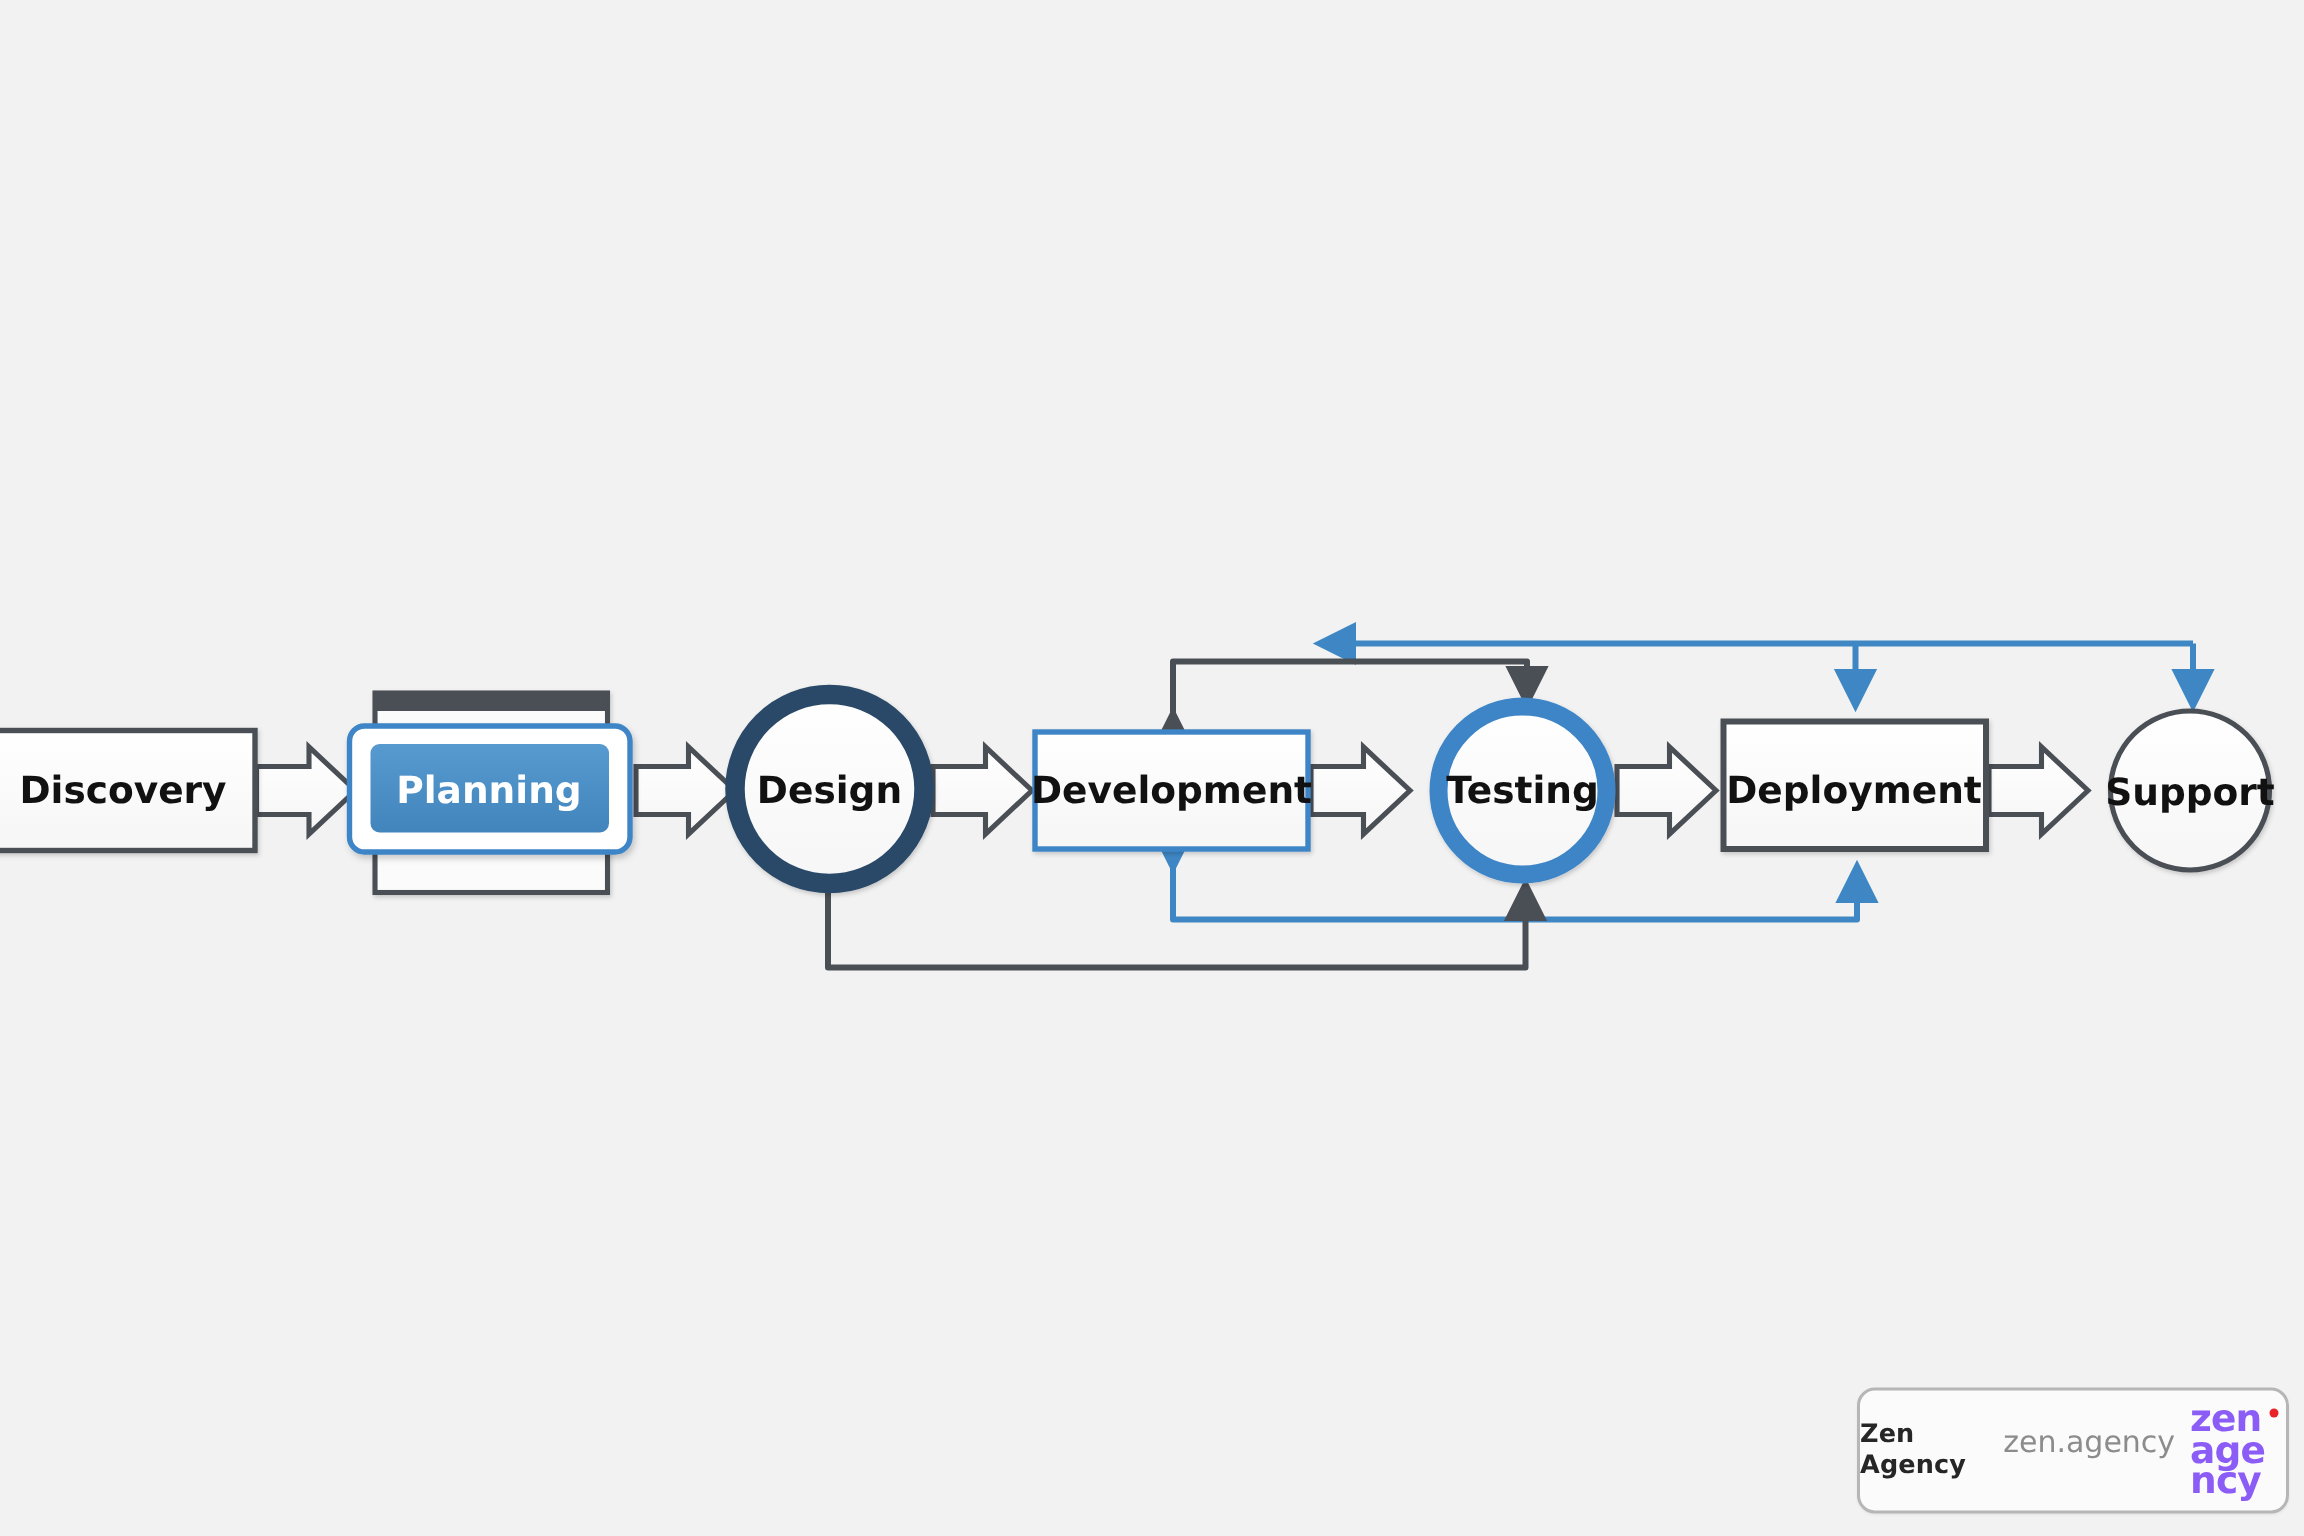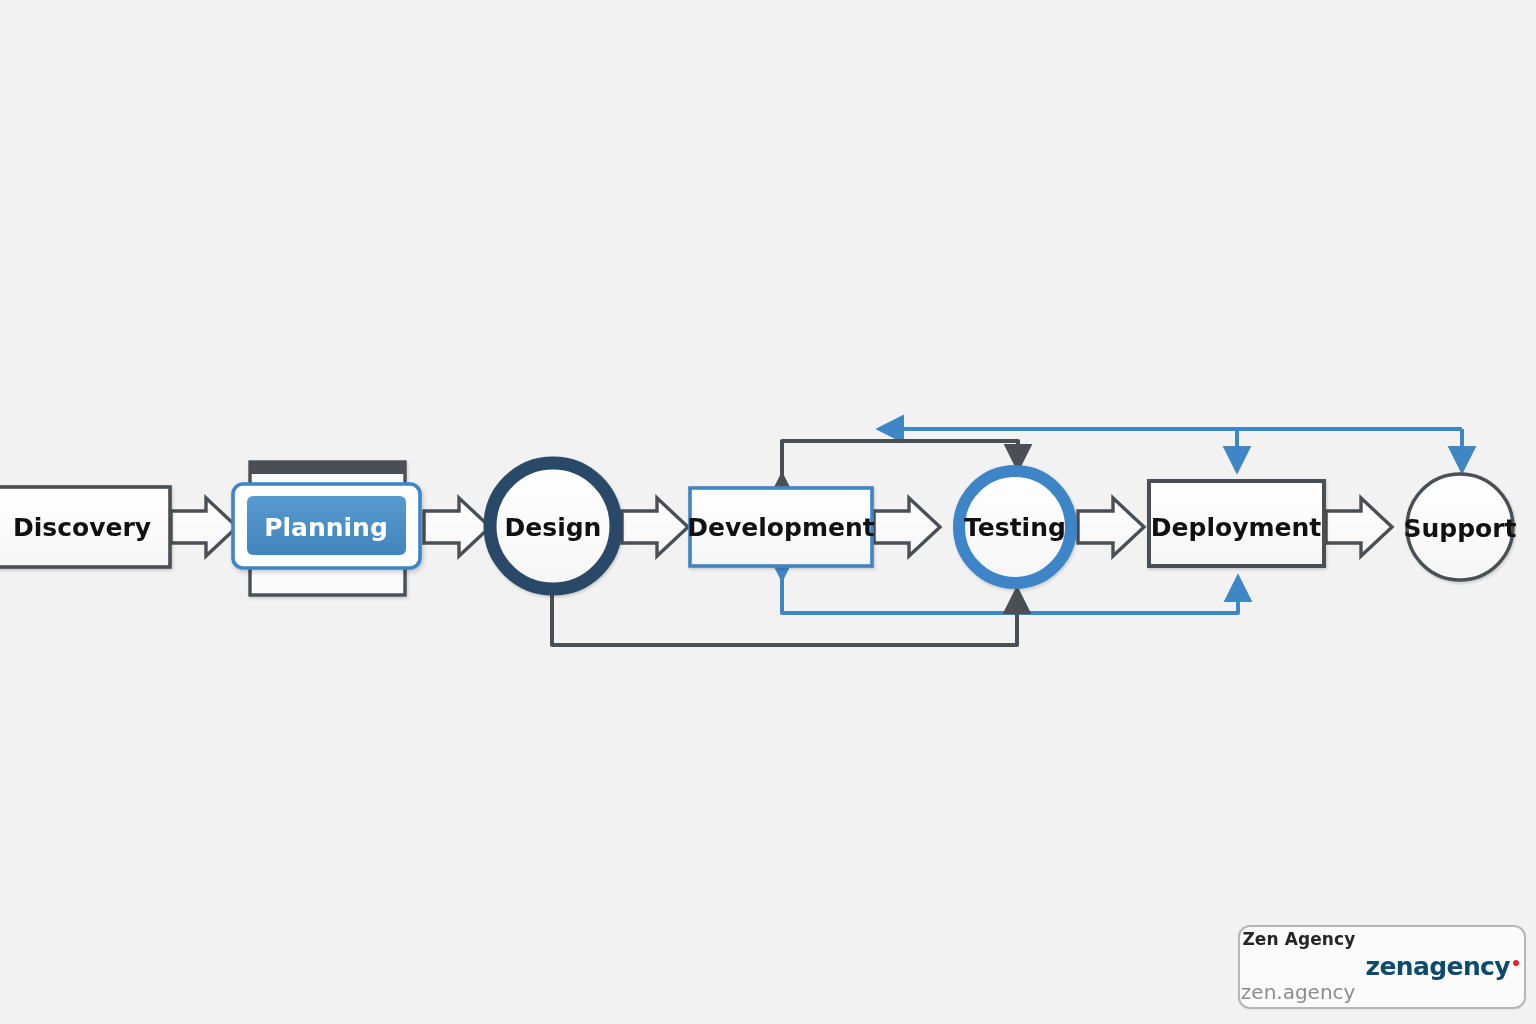--- a/index.html
+++ b/index.html
@@ -41,48 +41,46 @@
     border-radius: 12px;
     box-sizing: border-box;
     display: flex;
     align-items: center;
     justify-content: flex-end;
     padding-right: 14px;
     box-shadow: 0 1px 2px rgba(0,0,0,0.06);
   }
   #brand-text {
     display: flex;
-    flex-direction: column;
-    align-items: flex-end;
+    align-items: flex-start;
     justify-content: center;
     margin-right: 10px;
-    gap: 26px;
   }
   #brand-name {
     font-size: 17px;
     font-weight: bold;
     color: #262626;
     line-height: 1.25;
     letter-spacing: 0.1px;
   }
   #brand-url {
     font-size: 20px;
     color: #8c8c8c;
     line-height: 1.3;
     margin-top: 2px;
   }
   #brand-mark {
     position: relative;
     display: flex;
-    flex-direction: row;
+    flex-direction: column;
     align-items: flex-start;
     line-height: 0.82;
     font-weight: bold;
     font-size: 25px;
-    color: #0c4a6e;
+    color: #8b5cf6;
     letter-spacing: -0.6px;
   }
   #brand-mark span { display: block; }
   #brand-dot {
     position: absolute;
     right: -9px;
     top: 3px;
     width: 6px;
     height: 6px;
     border-radius: 50%;

